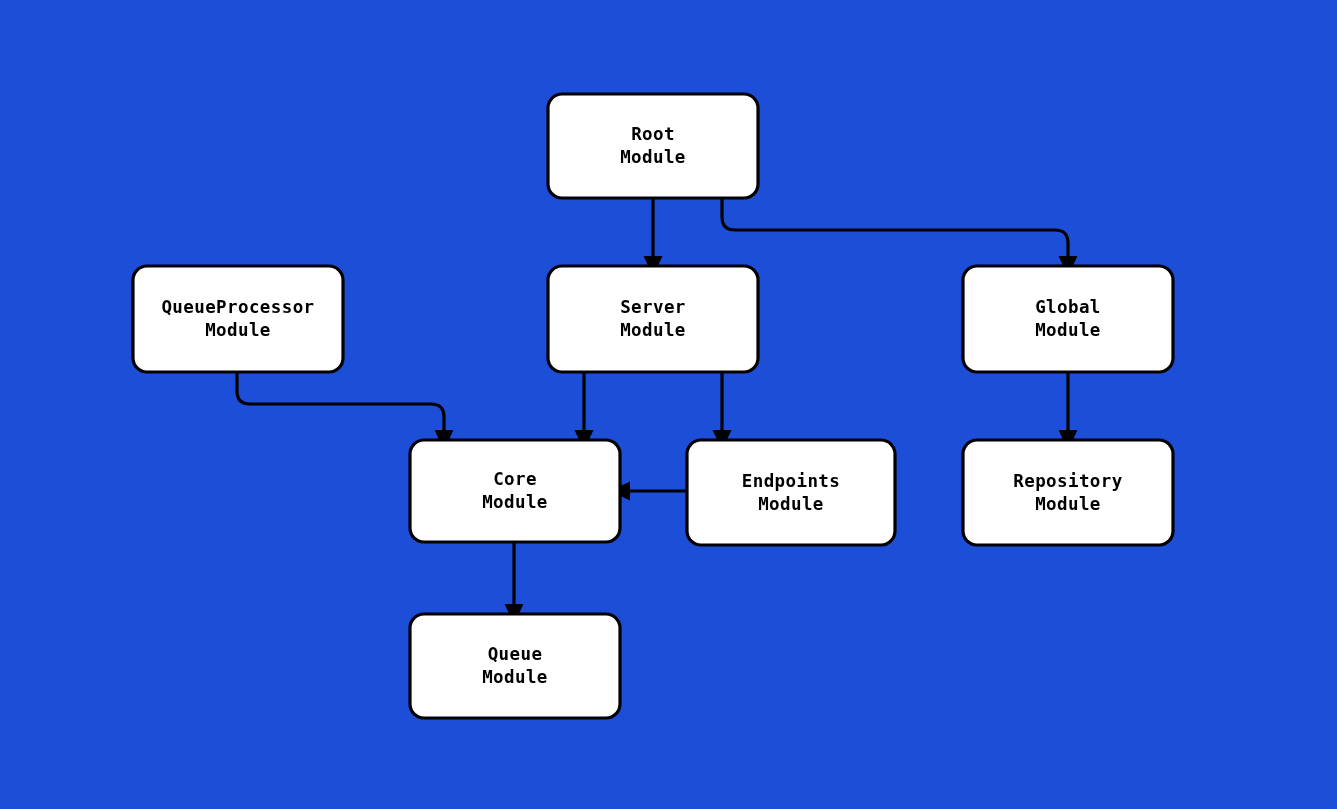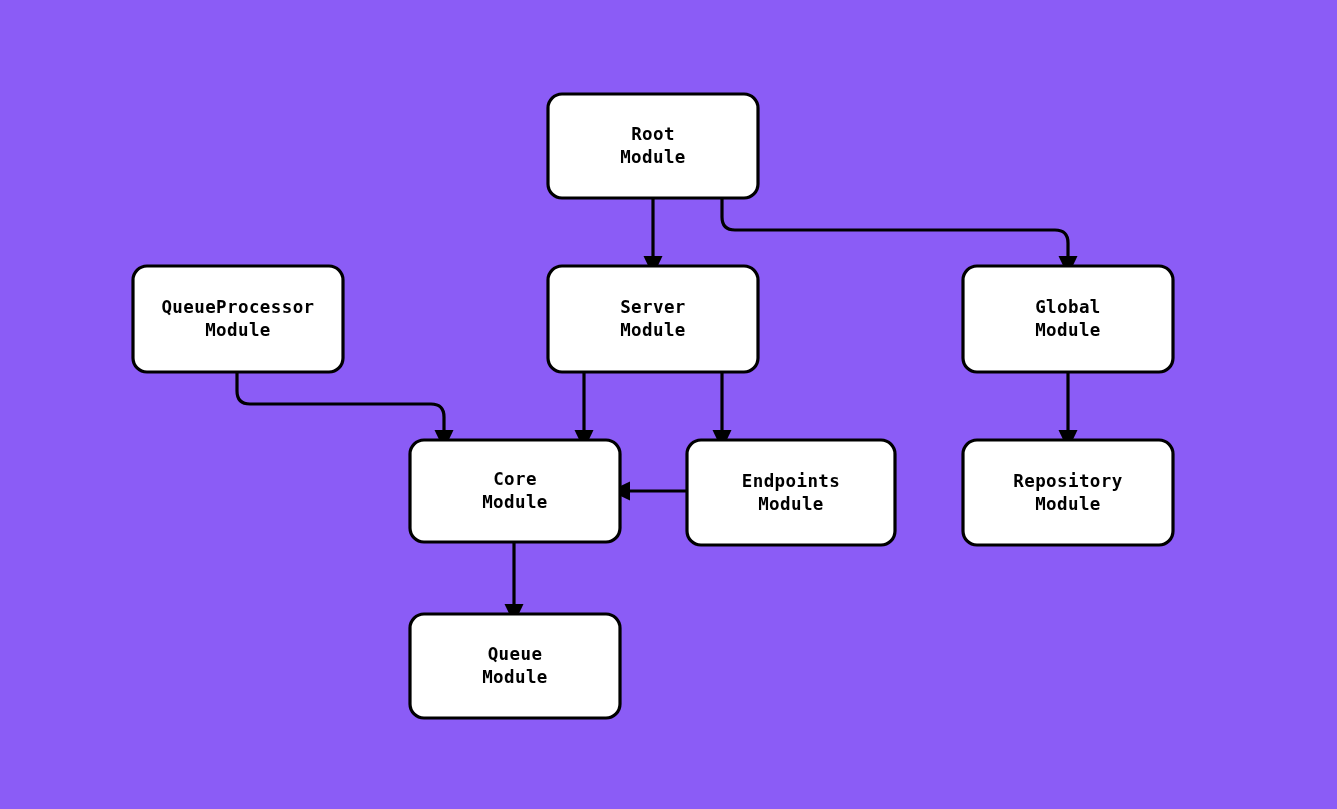--- a/index.html
+++ b/index.html
@@ -11,21 +11,21 @@
   body {
     width: 1337px;
     height: 809px;
     overflow: hidden;
     font-family: "DejaVu Sans Mono", "Liberation Mono", monospace;
   }
   #diagram-root {
     position: relative;
     width: 1337px;
     height: 809px;
-    background: #8b5cf6;
+    background: #1d4ed8;
   }
   svg#diagram-canvas {
     display: block;
     width: 1337px;
     height: 809px;
   }
   .node-box {
     fill: #ffffff;
     stroke: #000000;
     stroke-width: 3.2;

